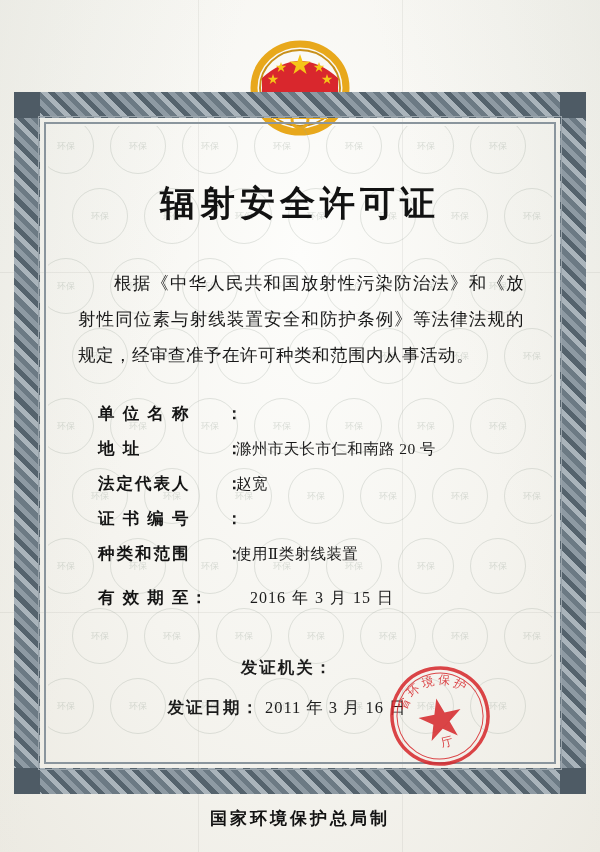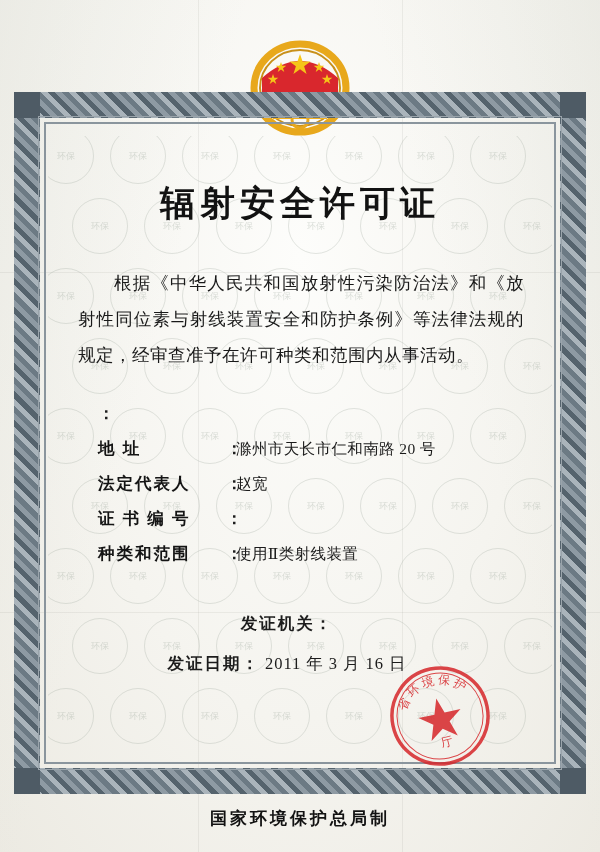--- a/index.html
+++ b/index.html
@@ -98,21 +98,21 @@
     top: 26px;
     transform: translateX(-50%);
     width: 120px;
     height: 120px;
   }
 
   
   .watermarks {
     position: absolute;
     left: 48px;
-    top: 136px;
+    top: 126px;
     width: 504px;
     height: 634px;
     overflow: hidden;
     pointer-events: none;
   }
   .wm {
     position: absolute;
     width: 54px;
     height: 54px;
     border-radius: 50%;
@@ -358,20 +358,21 @@
 
   <div class="content">
 
     <div class="doc-title">辐射安全许可证</div>
 
     <div class="preamble">根据《中华人民共和国放射性污染防治法》和《放射性同位素与射线装置安全和防护条例》等法律法规的规定，经审查准予在许可种类和范围内从事活动。</div>
 
     <div class="fields">
 
       <div class="field-row">
+        <div class="field-label">单 位 名 称</div>
         <div class="field-colon">：</div>
       </div>
 
       <div class="field-row">
         <div class="field-label">地        址</div>
         <div class="field-colon">：</div>
         <div class="field-value">滁州市天长市仁和南路 20 号</div>
       </div>
 
       <div class="field-row">
@@ -386,20 +387,26 @@
       </div>
 
       <div class="field-row">
         <div class="field-label">种类和范围</div>
         <div class="field-colon">：</div>
         <div class="field-value">使用Ⅱ类射线装置</div>
       </div>
 
     </div>
 
+    <div class="validity">
+      <div class="field-label">有 效 期 至：</div>
+      <div class="v-date">
+        <span class="num">2016</span><span>年</span><span class="num">3</span><span>月</span><span class="num">15</span><span>日</span>
+      </div>
+    </div>
 
     <div class="issuer-block">
       <div class="issuer-row">
         <span class="lbl">发证机关：</span>
       </div>
       <div class="issuer-row">
         <span class="lbl">发证日期：</span><span class="num">2011</span><span>年</span><span class="num">3</span><span>月</span><span class="num">16</span><span>日</span>
       </div>
     </div>
 

